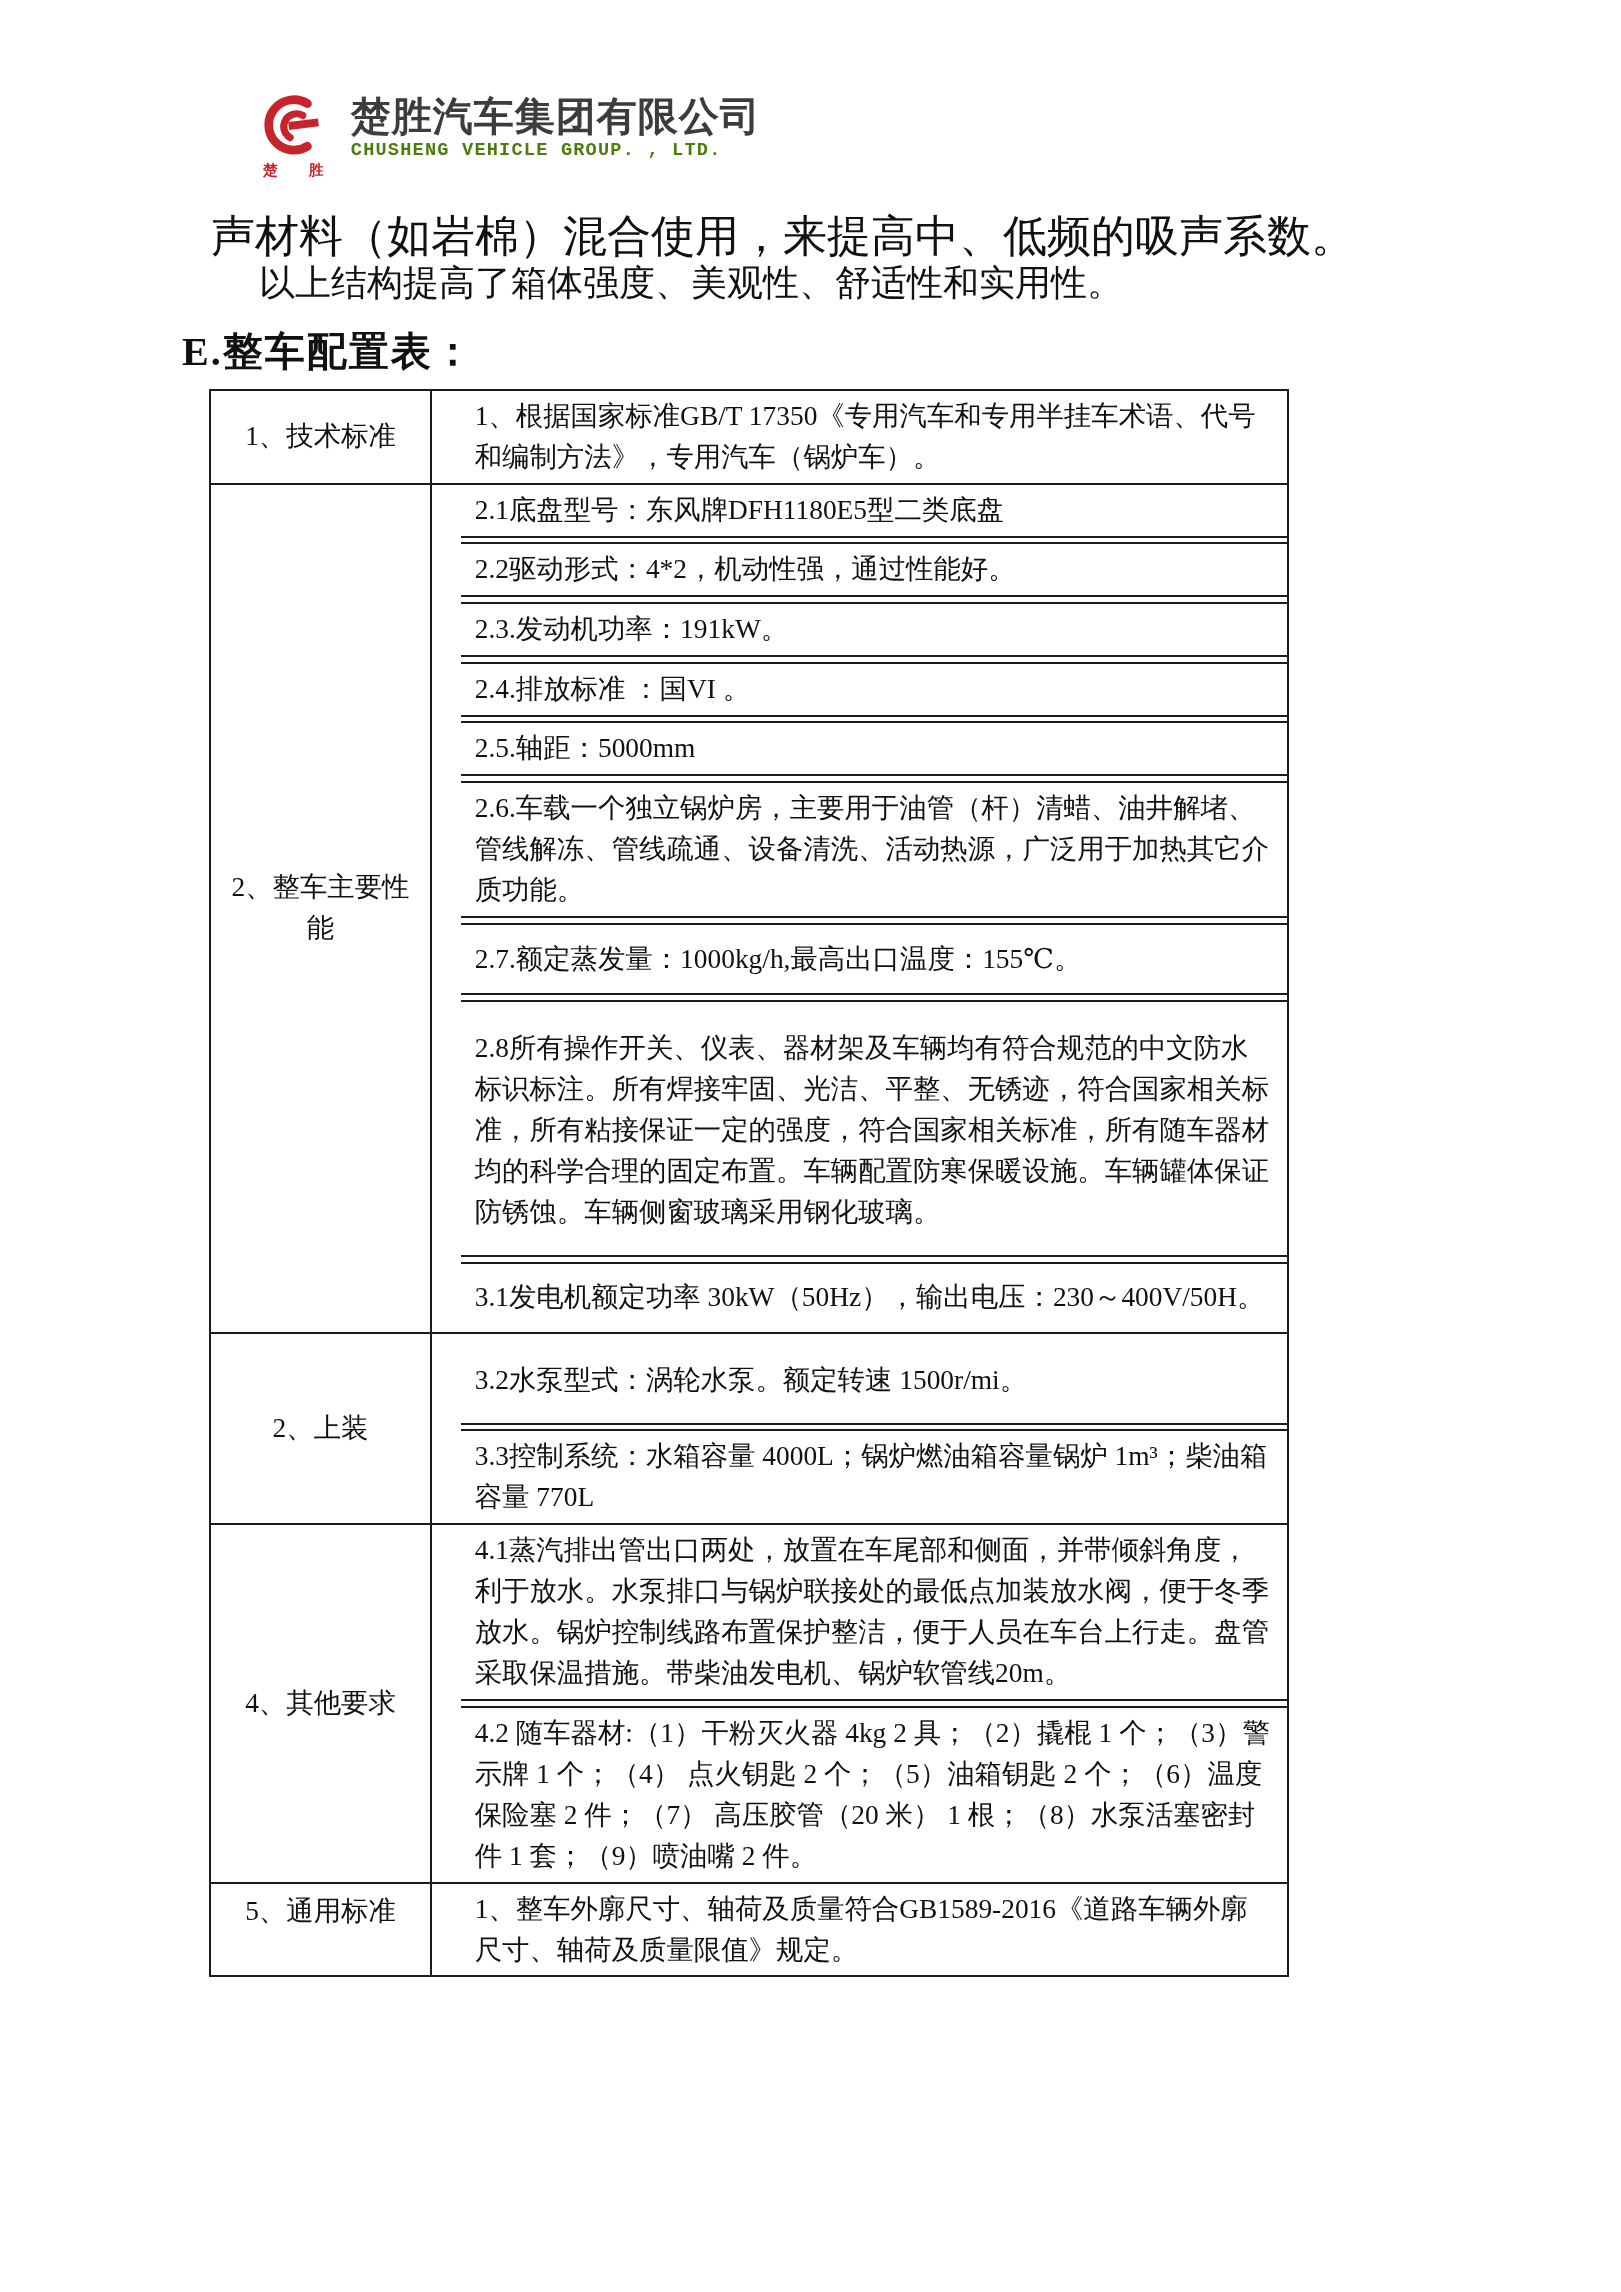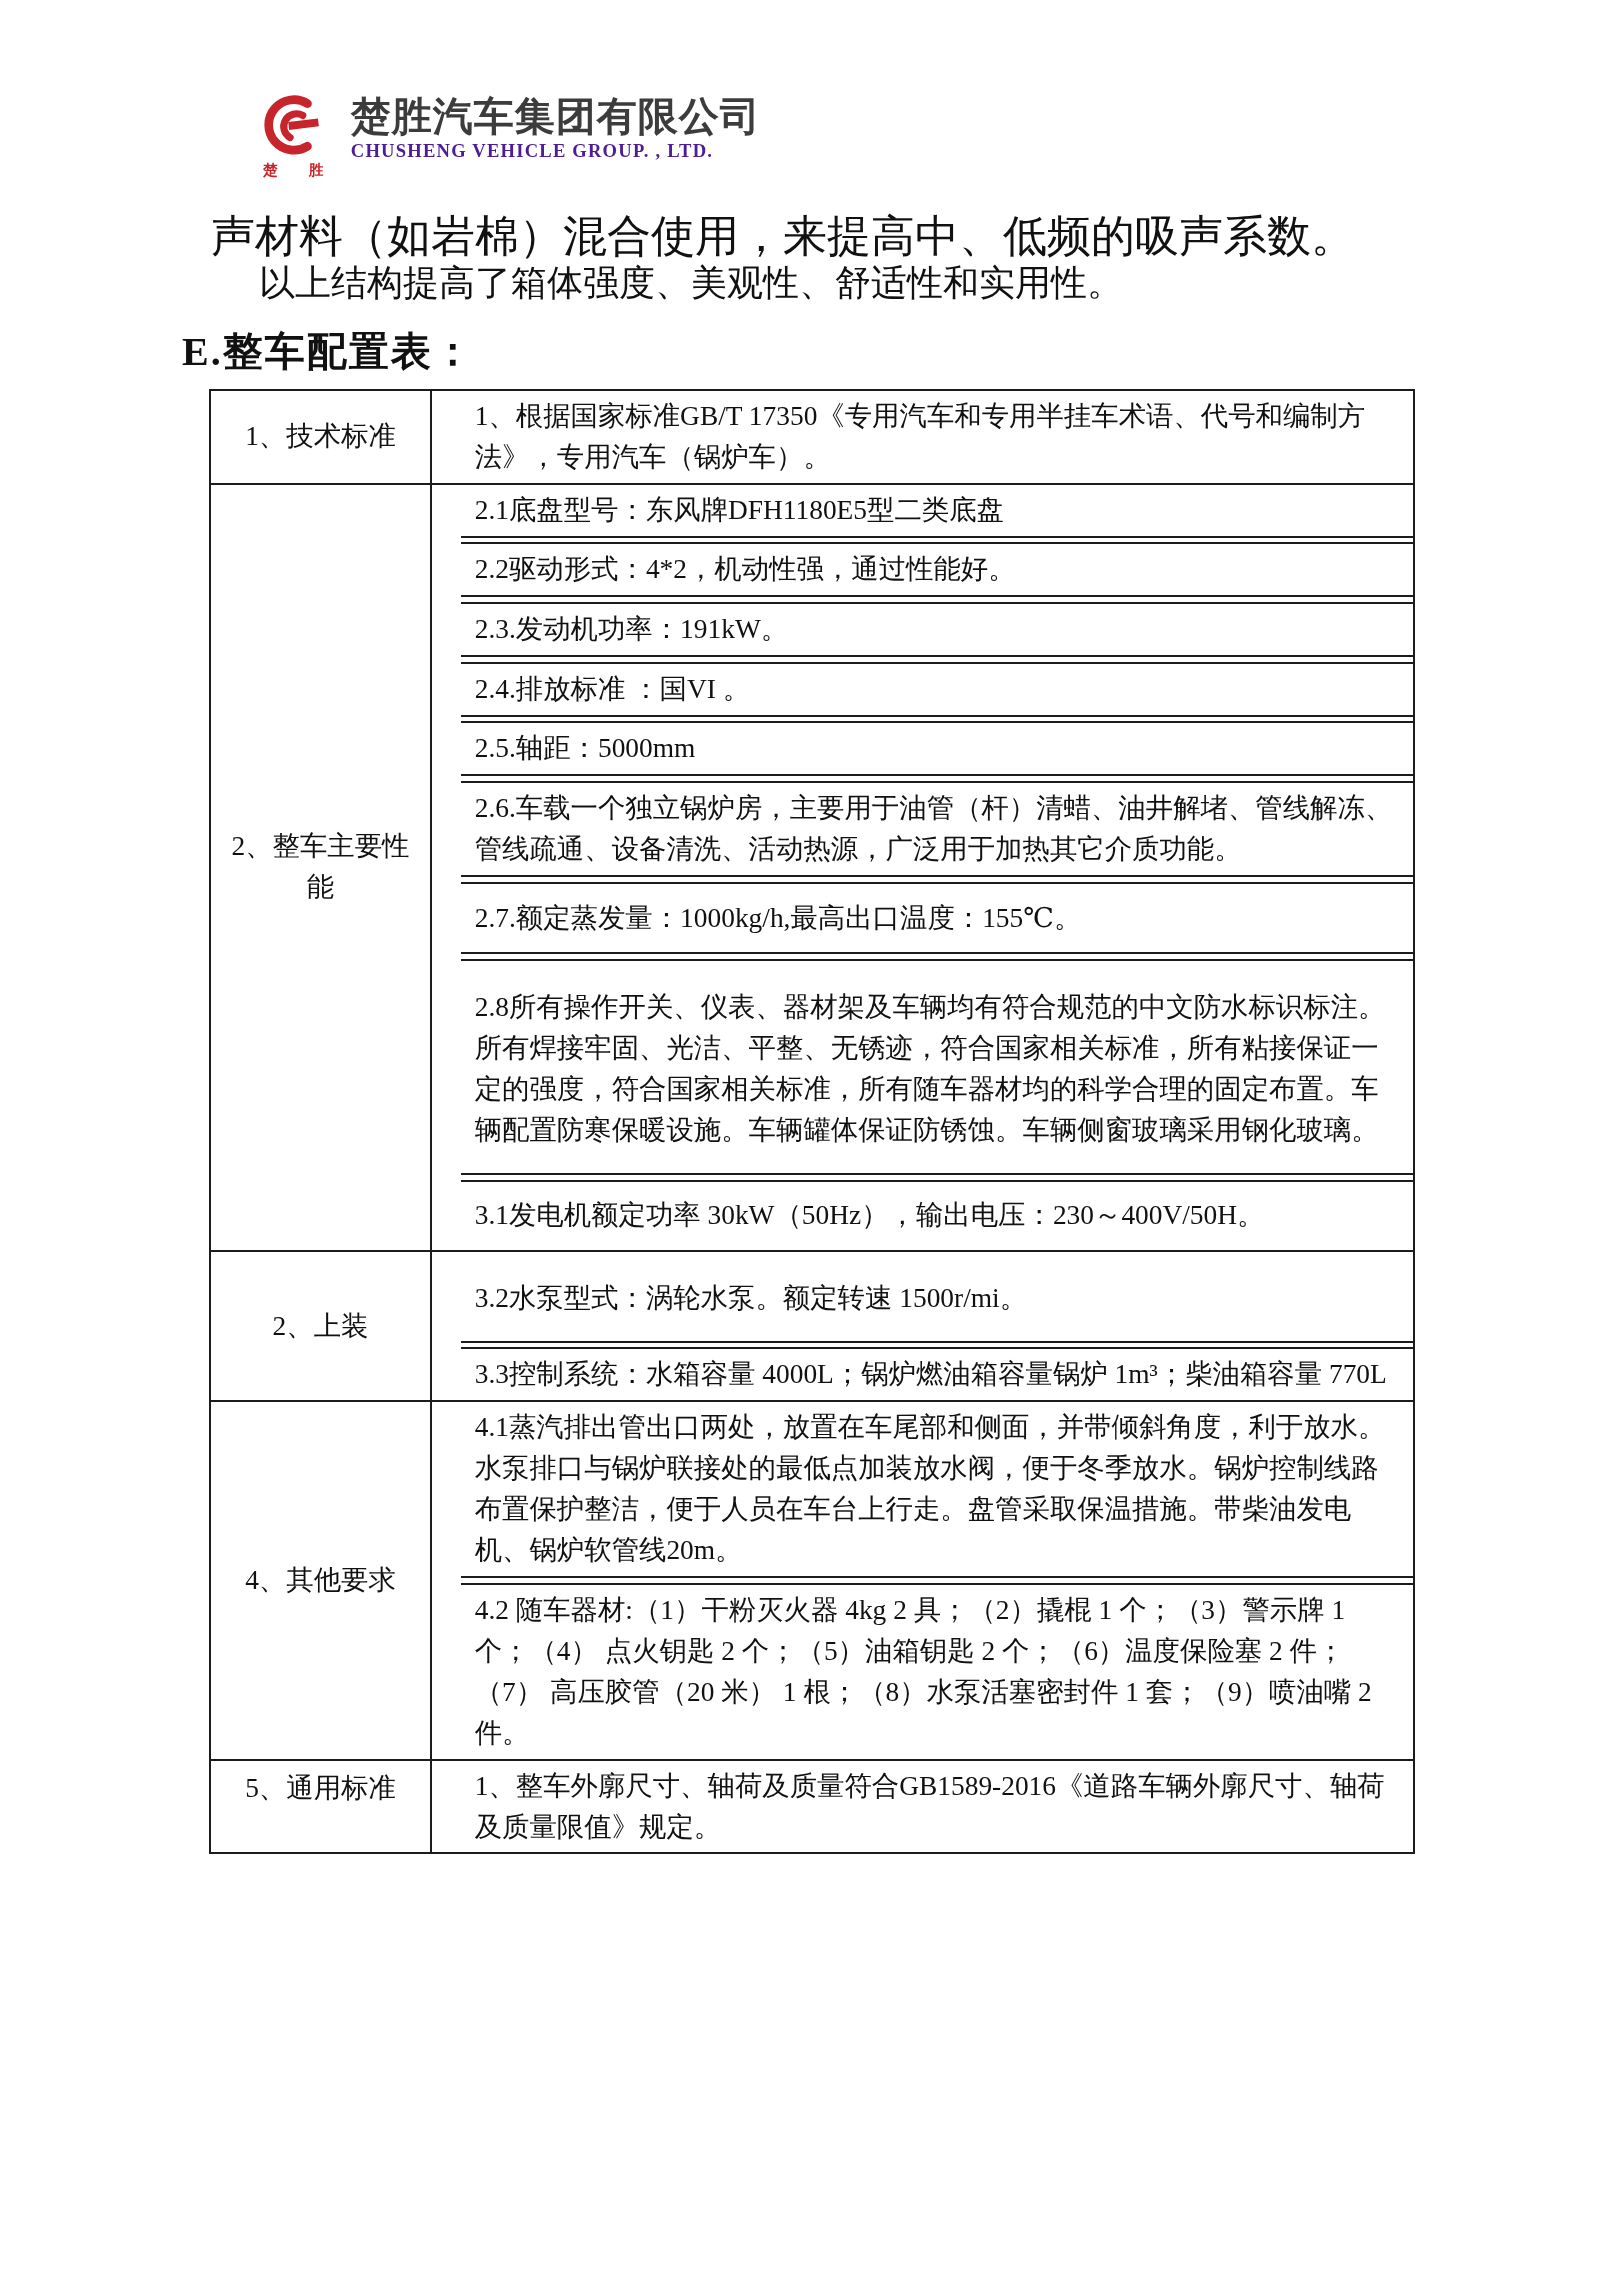--- a/index.html
+++ b/index.html
@@ -22,36 +22,36 @@
     letter-spacing:13.7px; padding-left:5.9px; white-space:nowrap;
     margin-top:-2px;
   }
   .logo-text { margin-left:9.8px; }
   .company-cn {
     font-family:"Liberation Sans","DejaVu Sans",sans-serif;
     font-size:40px; font-weight:bold; color:#3c3c3c;
     letter-spacing:1px; line-height:45px; white-space:nowrap;
   }
   .company-en {
-    font-family:Liberation Serif, serif;
-    font-size:18.6px; font-weight:bold; color:#4c1d95;
+    font-family:Liberation Mono, monospace;
+    font-size:18.6px; font-weight:bold; color:#4d7c0f;
     letter-spacing:1.2px; line-height:23.5px; white-space:nowrap;
   }
 
   
   .p1 { position:absolute; left:211px; top:212px; font-size:44px; line-height:49px; white-space:nowrap; }
   .p2 { position:absolute; left:259px; top:259px; font-size:36px; line-height:49px; white-space:nowrap; }
   .sec-heading {
     position:absolute; left:182px; top:324px;
     font-size:40px; font-weight:bold; letter-spacing:2px; white-space:nowrap;
   }
 
   
   .spec-table {
-    position:absolute; left:209px; top:389px; width:1206px;
+    position:absolute; left:209px; top:389px; width:1080px;
     border:2.9px solid #1c1c1c;
     box-sizing:border-box;
   }
   .trow { display:grid; grid-template-columns:221px 1fr; }
   .trow + .trow { border-top:2px solid #1c1c1c; }
   .tlabel {
     border-right:2px solid #1c1c1c;
     display:flex; align-items:center; justify-content:center;
     text-align:center;
     padding:5.9px 8.8px;

